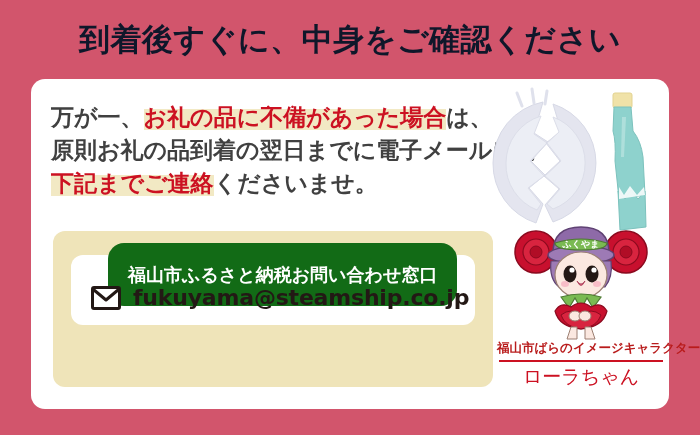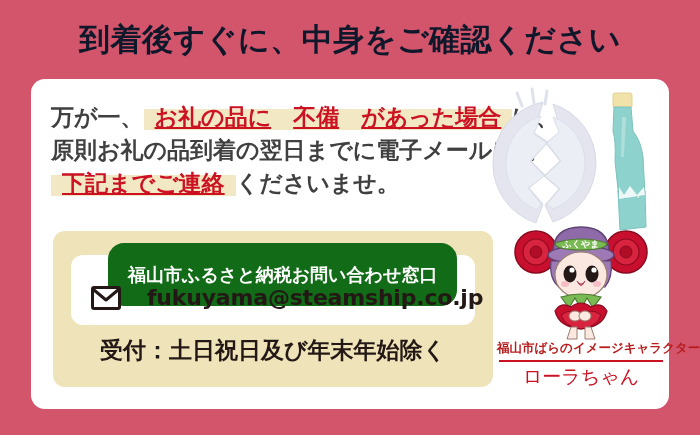--- a/index.html
+++ b/index.html
@@ -69,22 +69,21 @@
   .body-line .plain {
     font-weight: bold;
     color: #404040;
   }
   .hl {
     color: #cc1122;
     font-weight: bold;
     background: linear-gradient(to bottom,
         rgba(0,0,0,0) 0%, rgba(0,0,0,0) 18%,
         #f2e9c4 18%, #f2e9c4 100%);
-    padding: 0 11px;
-    text-decoration: underline;
+    padding: 0 0;
   }
   .dots {
     position: relative;
   }
   .dots::before {
     content: "\30FB\30FB";
     position: absolute;
     top: -13px;
     left: 50%;
     transform: translateX(-50%) scaleX(1.1);
@@ -141,21 +140,21 @@
     font-weight: bold;
     white-space: nowrap;
     line-height: 1;
   }
   .email-row {
     position: absolute;
     left: 38px;
     top: 55px;
     display: flex;
     align-items: center;
-    gap: 26px;
+    gap: 12px;
   }
   .mail-icon {
     width: 30px;
     height: 24px;
     display: block;
   }
   .email-text {
     font-family: "DejaVu Sans", sans-serif;
     font-size: 22px;
     font-weight: bold;
@@ -283,21 +282,20 @@
       <div class="email-row">
         <span class="mail-icon">
           <svg class="mail-icon" viewBox="0 0 30 24" xmlns="http://www.w3.org/2000/svg">
             <rect x="1.5" y="1.5" width="27" height="21" rx="1.5" fill="#ffffff" stroke="#231815" stroke-width="3"></rect>
             <path d="M3 4 L15 14 L27 4" fill="none" stroke="#231815" stroke-width="3" stroke-linecap="round" stroke-linejoin="round"></path>
           </svg>
         </span>
         <span class="email-text">fukuyama@steamship.co.jp</span>
       </div>
 
-      <div class="hours">受付：土日祝日及び年末年始除く</div>
     </div>
 
     <div class="mascot-block">
       <div class="mascot-art">
         <svg width="145" height="122" viewBox="0 0 145 122" xmlns="http://www.w3.org/2000/svg">
 
           <g>
             <circle cx="27" cy="33" r="21" fill="#c8102e" stroke="#8c0a1f" stroke-width="1.5"></circle>
             <circle cx="27" cy="33" r="13" fill="#d8243f" stroke="#8c0a1f" stroke-width="1.2"></circle>
             <circle cx="27" cy="33" r="6" fill="#b10d26" stroke="#8c0a1f" stroke-width="1"></circle>

